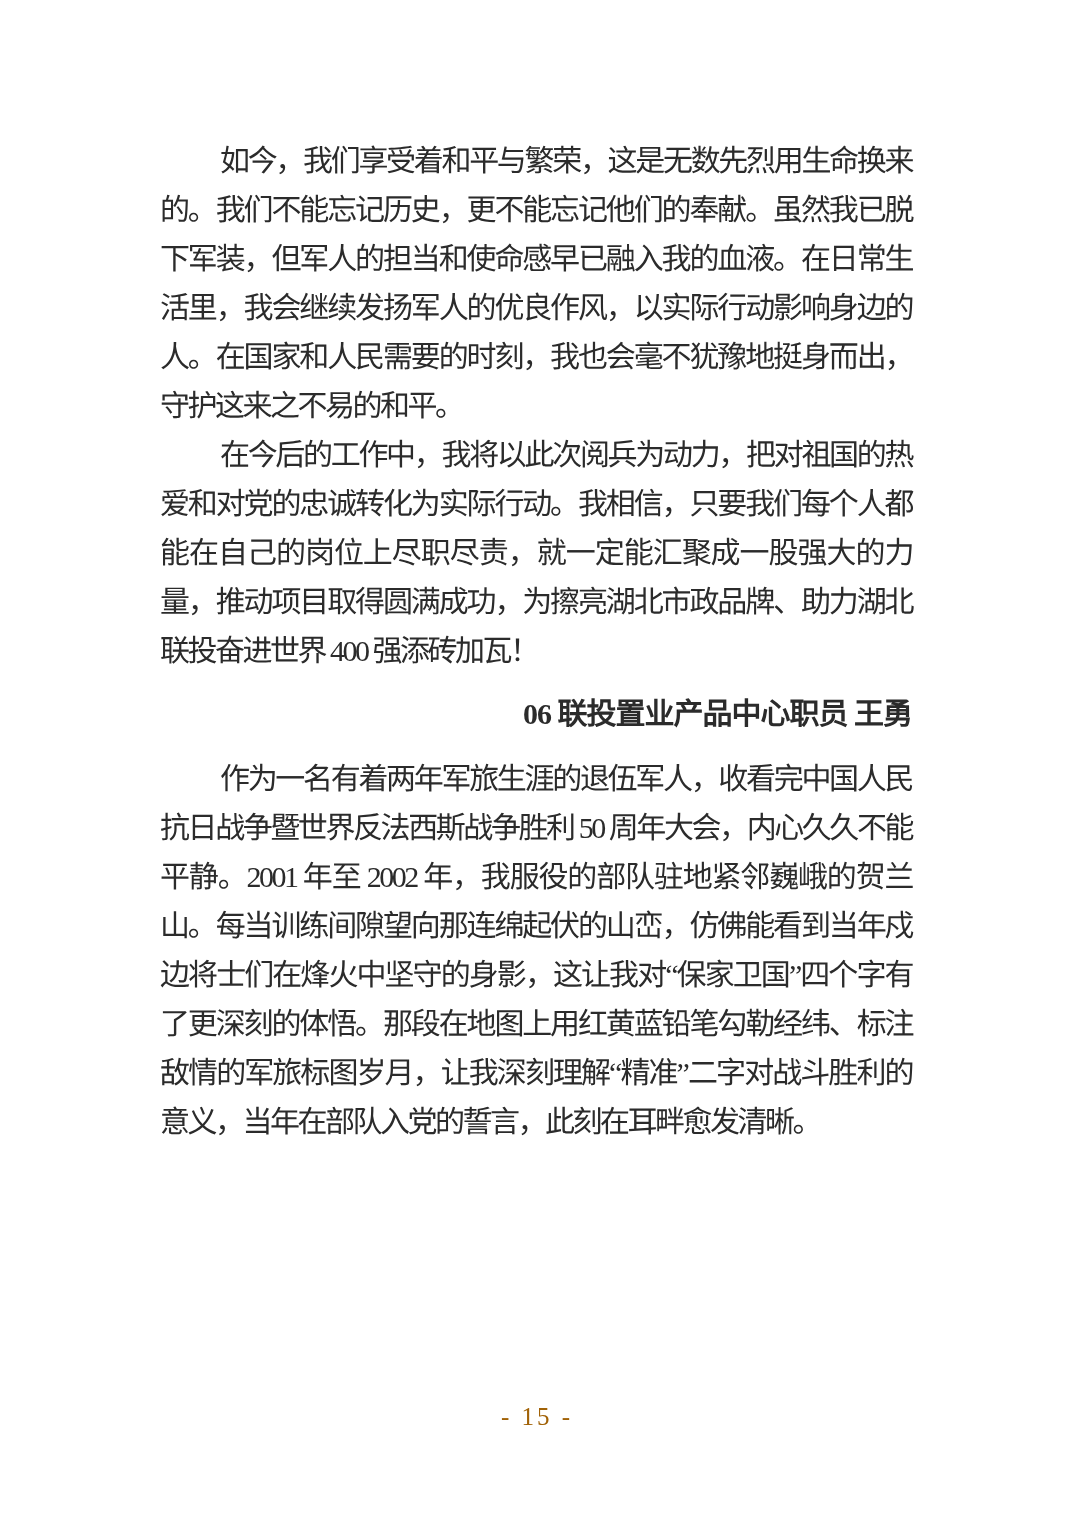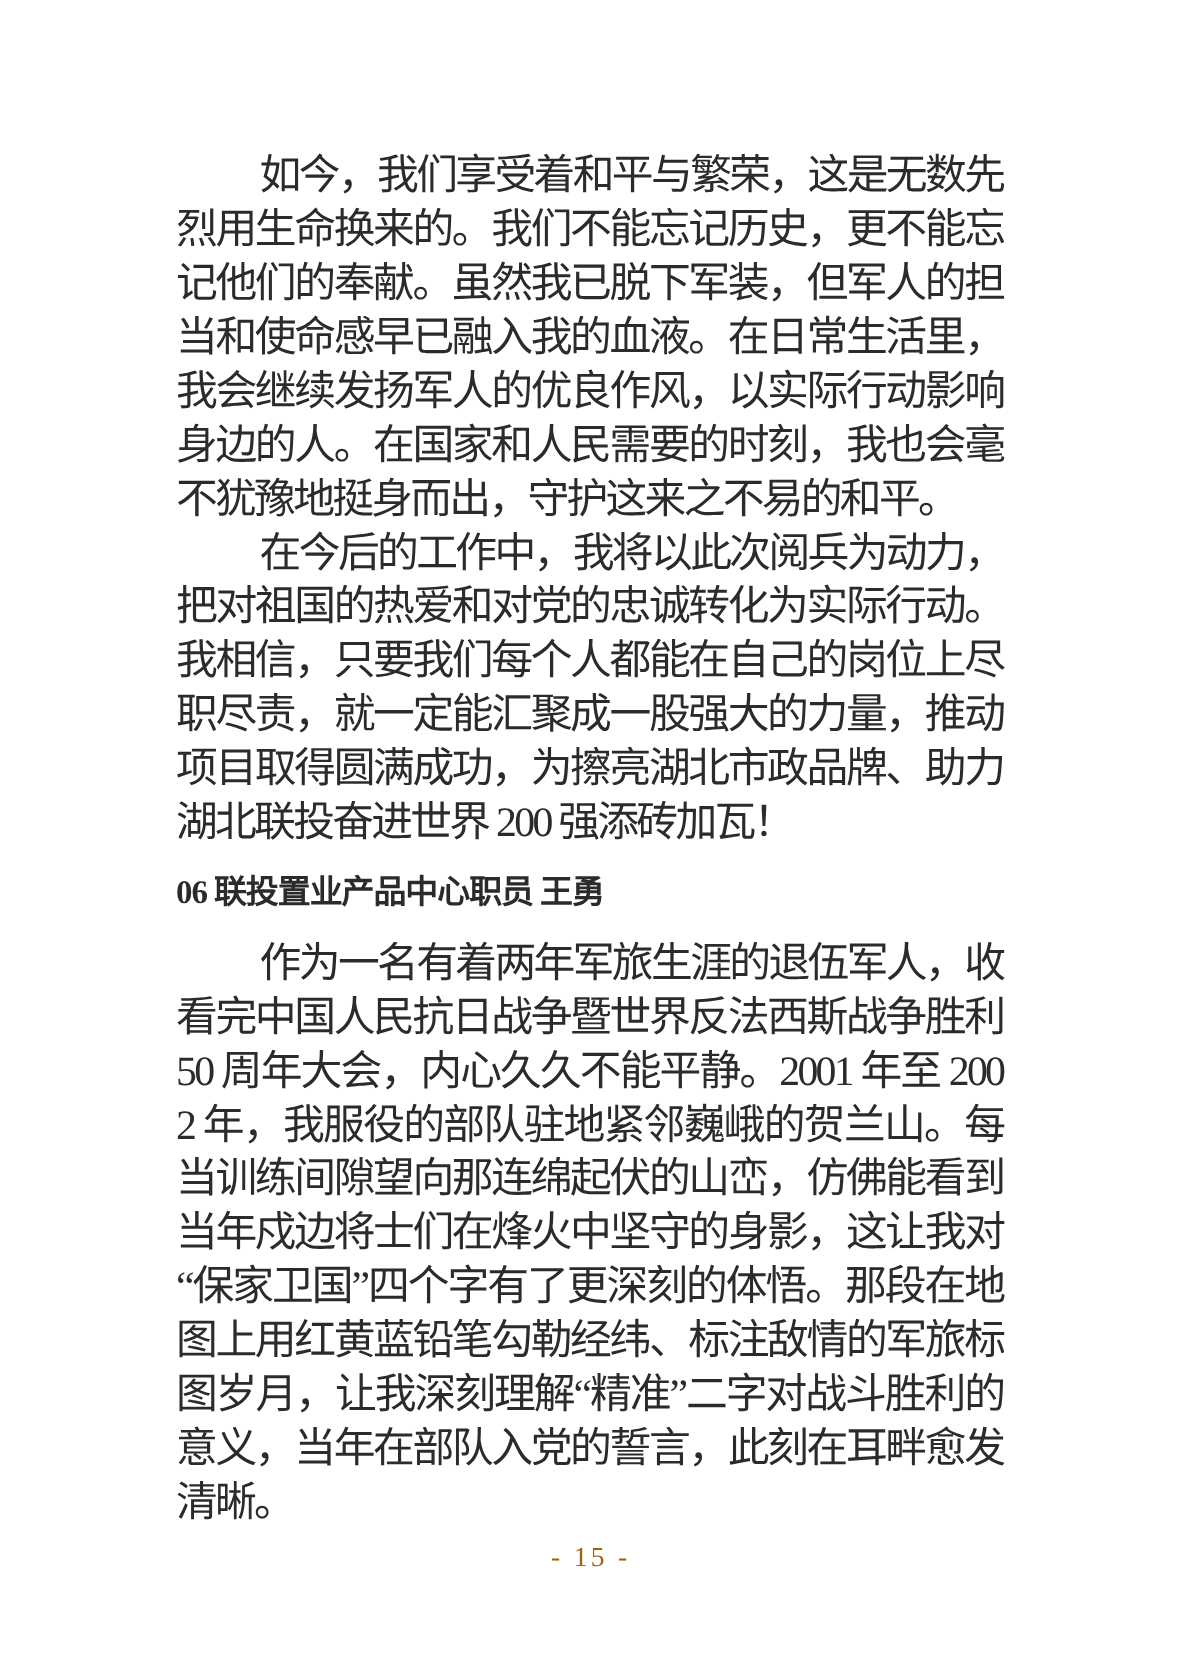--- a/index.html
+++ b/index.html
@@ -19,53 +19,53 @@
     box-sizing: border-box;
   }
   .content {
     position: absolute;
     left: 160px;
     top: 136px;
     width: 752px;
   }
   .para {
     margin: 0;
-    font-size: 38px;
+    font-size: 30px;
     line-height: 49px;
     letter-spacing: -2.5px;
     text-align: justify;
     text-indent: 2em;
     word-break: break-all;
   }
   .heading {
     margin: 14px 0 16px 0;
     font-size: 30px;
     line-height: 49px;
     font-weight: bold;
-    text-align: left;
+    text-align: right;
     letter-spacing: -1px;
   }
   .footer {
     position: absolute;
     left: 0;
     top: 1400px;
     width: 100%;
     text-align: center;
     font-size: 25px;
     line-height: 34px;
     letter-spacing: 3px;
     color: #a16207;
   }
 </style>
 </head>
 <body>
 
 <div class="page">
   <main class="content">
     <p class="para">如今，我们享受着和平与繁荣，这是无数先烈用生命换来的。我们不能忘记历史，更不能忘记他们的奉献。虽然我已脱下军装，但军人的担当和使命感早已融入我的血液。在日常生活里，我会继续发扬军人的优良作风，以实际行动影响身边的人。在国家和人民需要的时刻，我也会毫不犹豫地挺身而出，守护这来之不易的和平。</p>
-    <p class="para">在今后的工作中，我将以此次阅兵为动力，把对祖国的热爱和对党的忠诚转化为实际行动。我相信，只要我们每个人都能在自己的岗位上尽职尽责，就一定能汇聚成一股强大的力量，推动项目取得圆满成功，为擦亮湖北市政品牌、助力湖北联投奋进世界 200 强添砖加瓦！</p>
+    <p class="para">在今后的工作中，我将以此次阅兵为动力，把对祖国的热爱和对党的忠诚转化为实际行动。我相信，只要我们每个人都能在自己的岗位上尽职尽责，就一定能汇聚成一股强大的力量，推动项目取得圆满成功，为擦亮湖北市政品牌、助力湖北联投奋进世界 400 强添砖加瓦！</p>
     <h2 class="heading">06 联投置业产品中心职员 王勇</h2>
     <p class="para">作为一名有着两年军旅生涯的退伍军人，收看完中国人民抗日战争暨世界反法西斯战争胜利 50 周年大会，内心久久不能平静。2001 年至 2002 年，我服役的部队驻地紧邻巍峨的贺兰山。每当训练间隙望向那连绵起伏的山峦，仿佛能看到当年戍边将士们在烽火中坚守的身影，这让我对“保家卫国”四个字有了更深刻的体悟。那段在地图上用红黄蓝铅笔勾勒经纬、标注敌情的军旅标图岁月，让我深刻理解“精准”二字对战斗胜利的意义，当年在部队入党的誓言，此刻在耳畔愈发清晰。</p>
   </main>
   <footer class="footer">
     <span>- 15 -</span>
   </footer>
 </div>
 
 </body></html>

